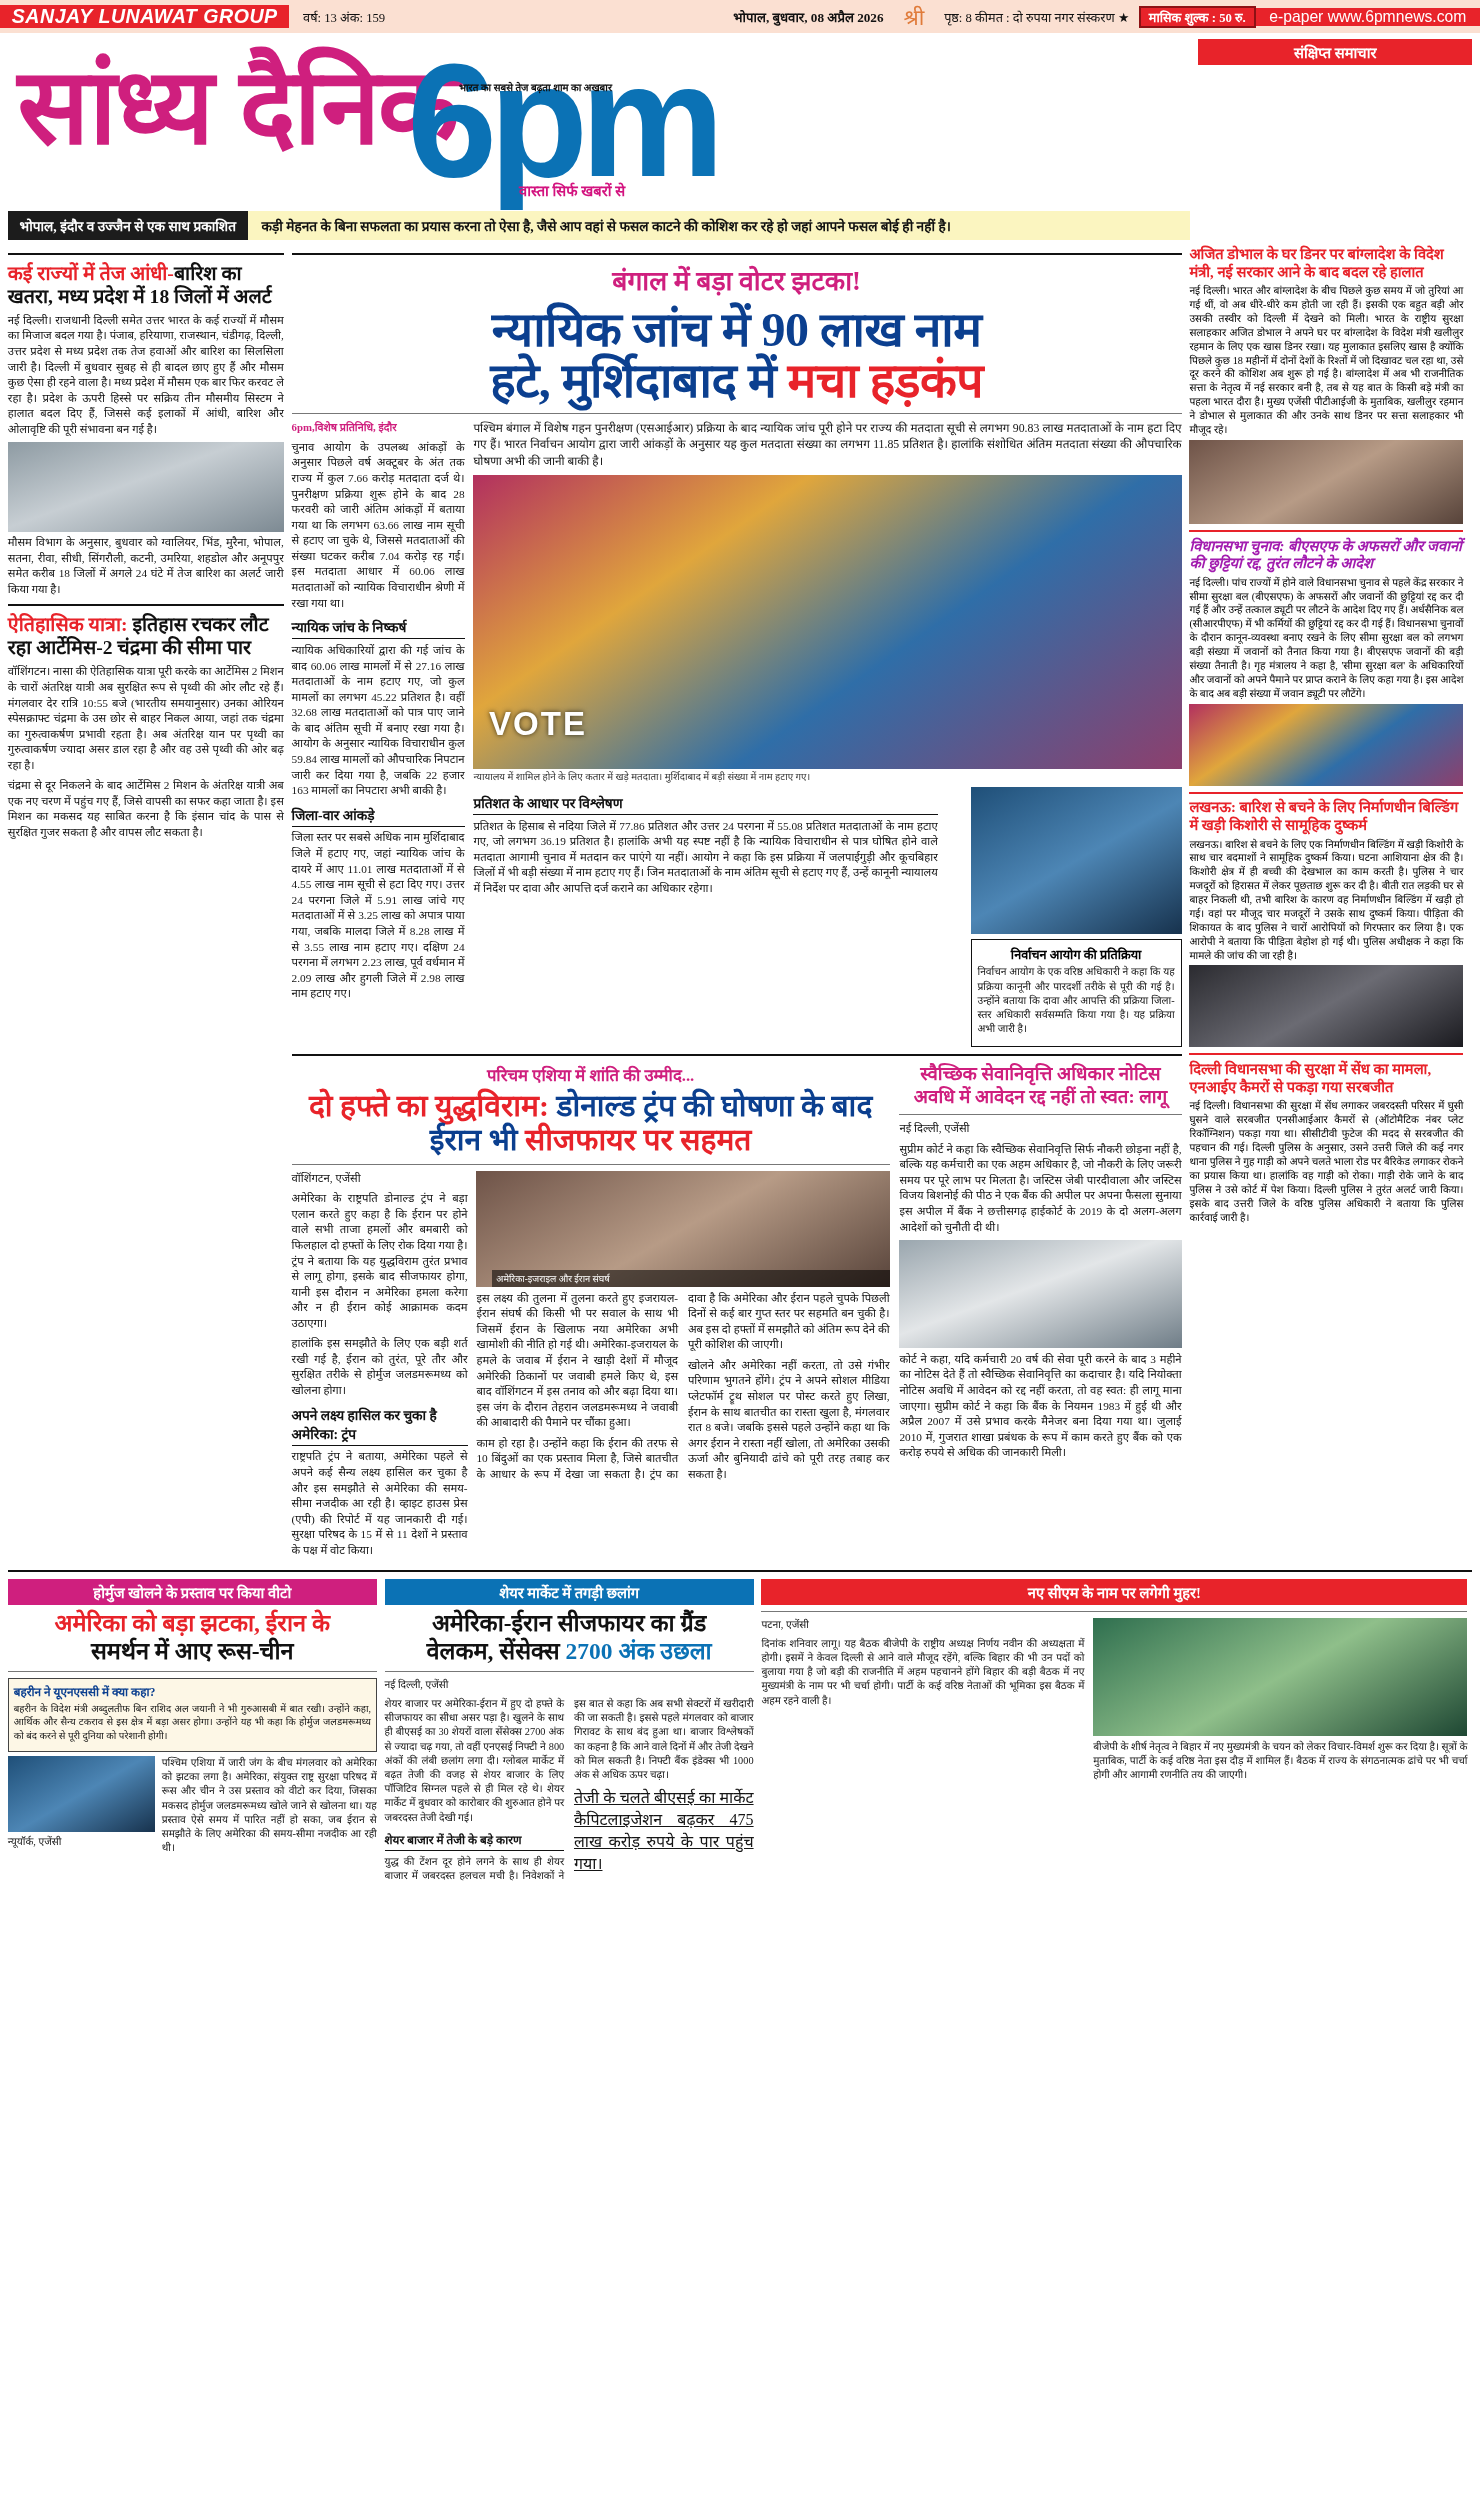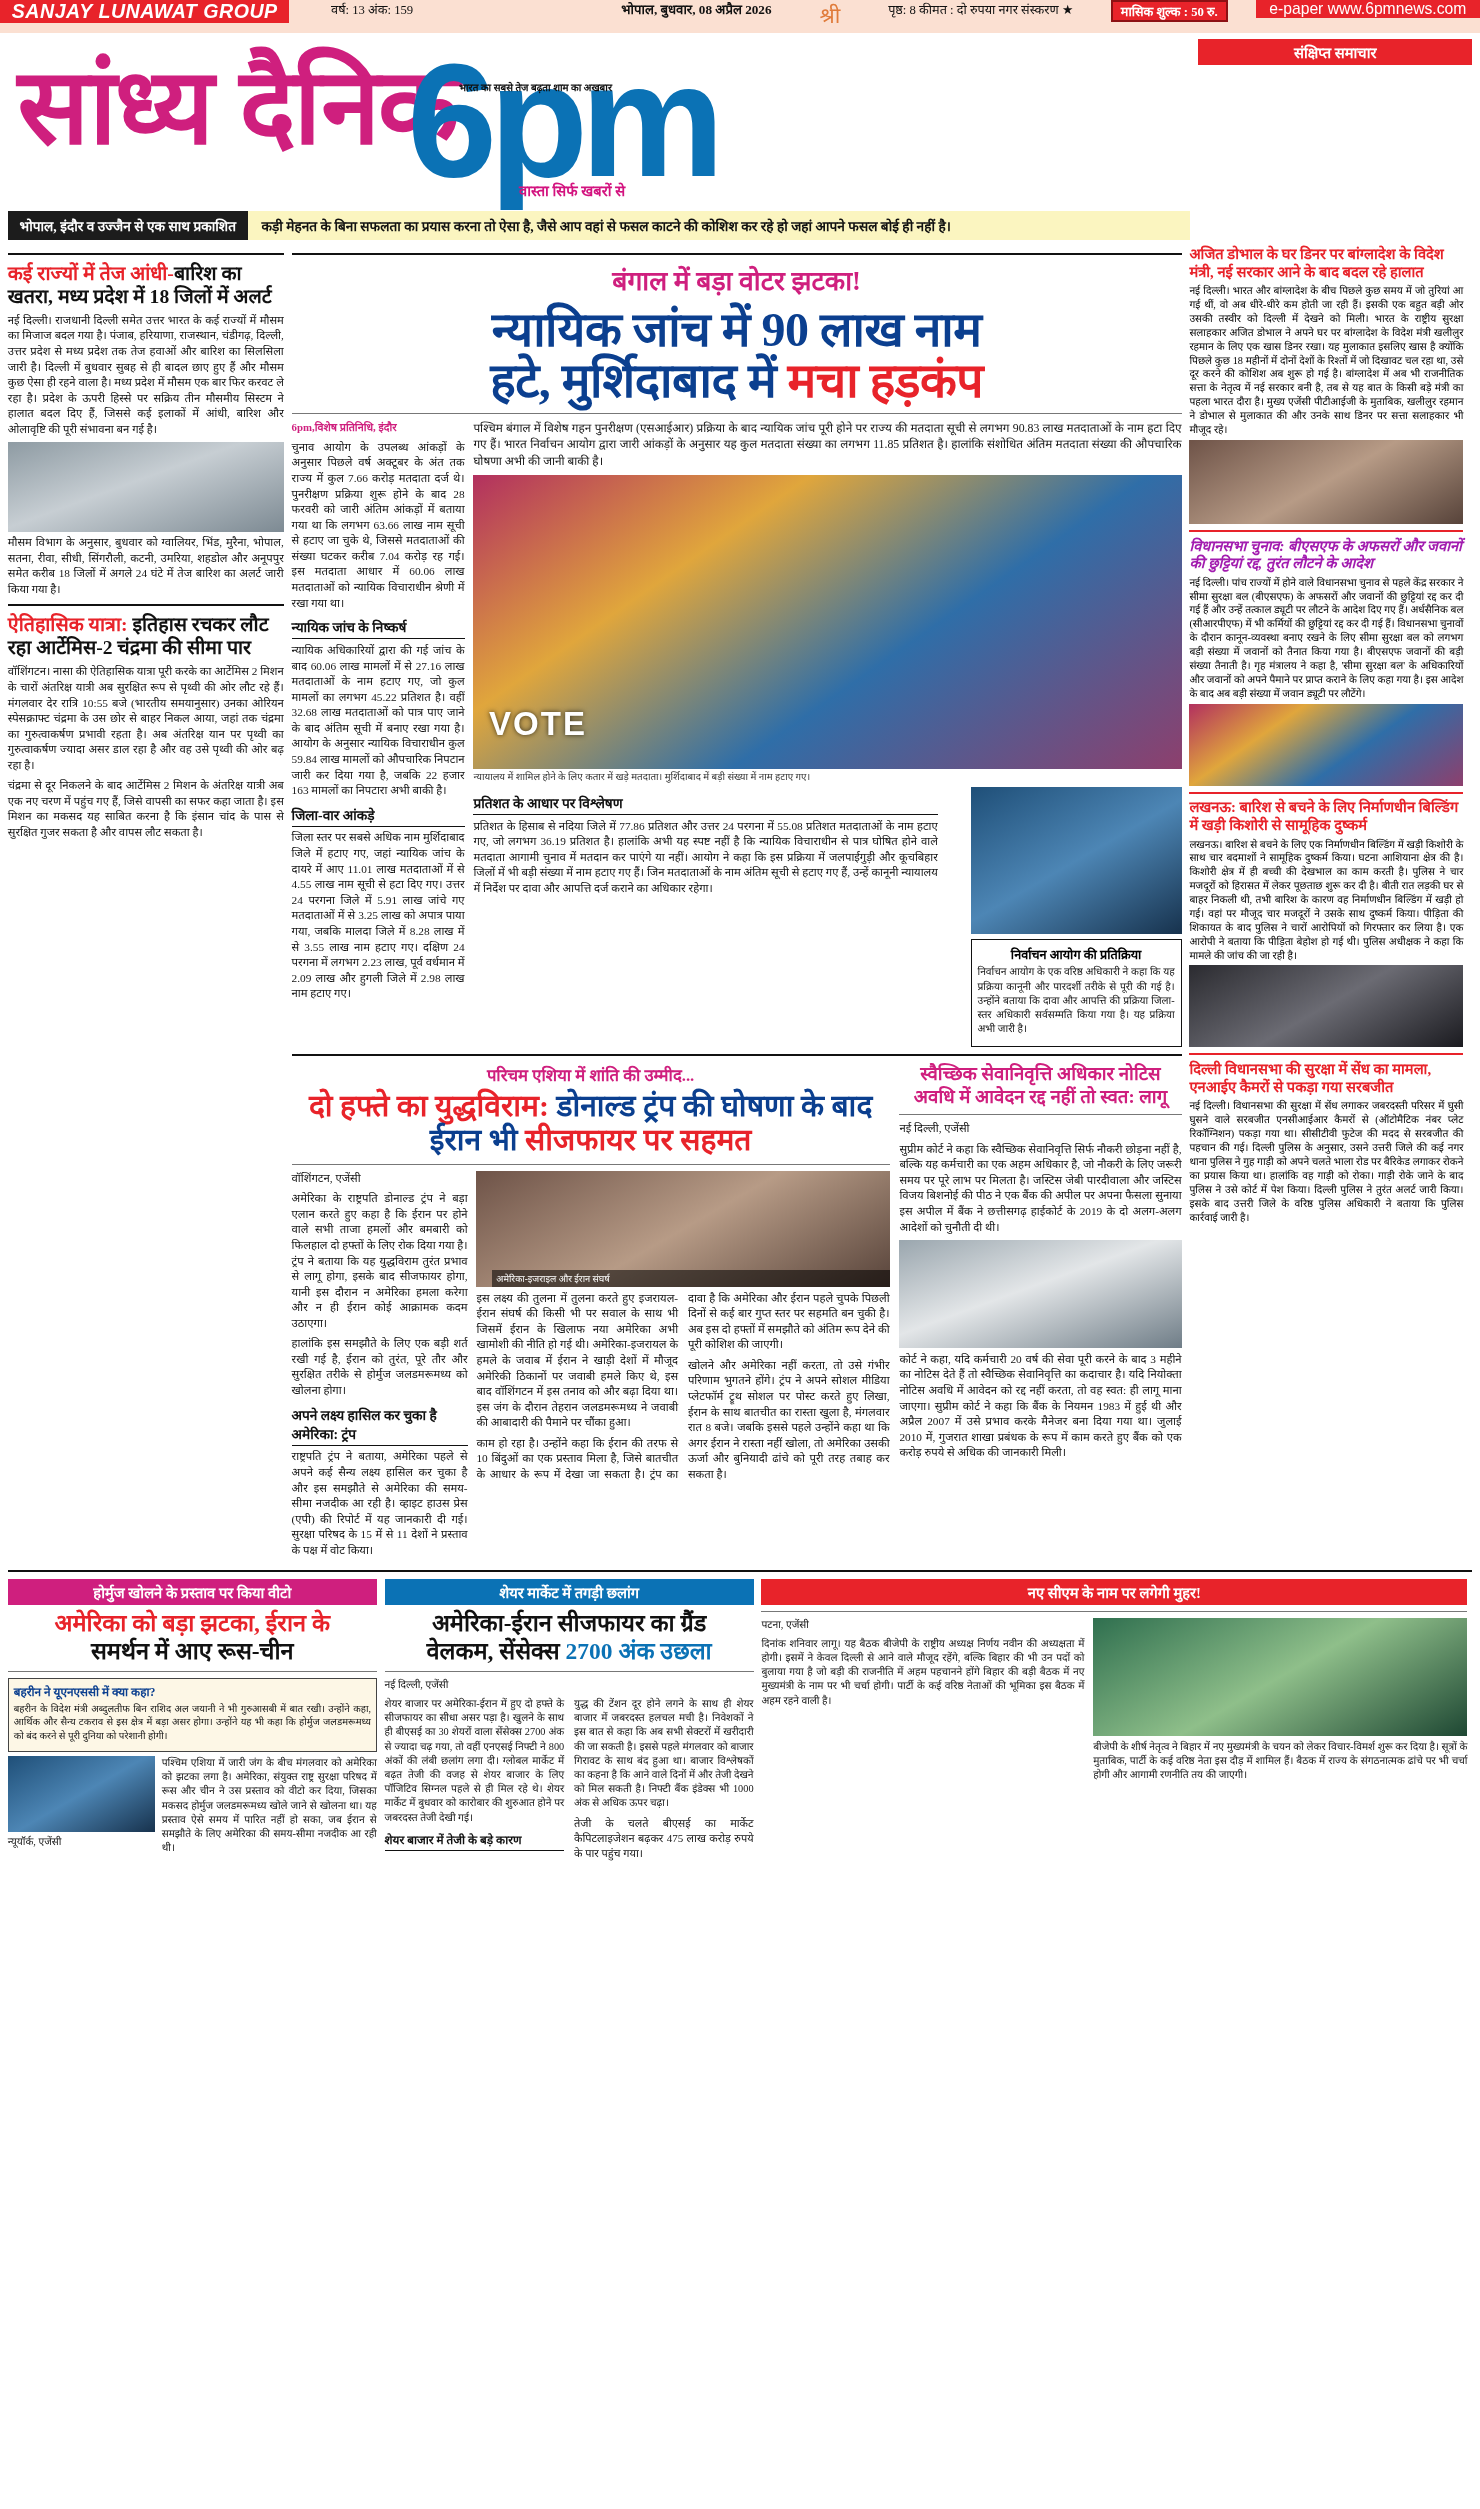--- a/index.html
+++ b/index.html
@@ -4,21 +4,21 @@
 <style>
   * { box-sizing: border-box; margin:0; padding:0; }
   html,body { background:#888; }
   body { font-family:"Liberation Serif", serif; }
   .page {
     width:1480px; height:2509px; background:#fff; position:relative;
     margin:0 auto; overflow:hidden;
   }
 
   
-  .topbar { display:flex; align-items:flex-start; height:33px; background:#fbe0d2;gap:28px; }
+  .topbar { display:flex; align-items:center; height:33px; background:#fbe0d2; }
   .topbar .grp {
     background:#e8232a; color:#fff; font-family:"Liberation Sans",sans-serif;
     font-weight:bold; font-style:italic; font-size:19.6px; letter-spacing:0.5px;
     display:flex; align-items:center; padding:0 11.8px; white-space:nowrap;
   }
   .topbar .vol { font-size:12.7px; color:#111; display:flex; align-items:center; padding:0 13.7px; white-space:nowrap; }
   .topbar .place { font-size:13.2px; color:#111; display:flex; align-items:center; padding:0 9.8px; font-weight:bold; white-space:nowrap; flex:1; justify-content:flex-end;}
   .topbar .shri { width:41px; display:flex; align-items:center; justify-content:center; color:#e07b3a; font-size:21.6px; }
   .topbar .pg { font-size:12.7px; color:#111; display:flex; align-items:center; padding:0 9.8px; white-space:nowrap; }
   .topbar .fee { background:#e8232a; color:#fff; font-size:12.7px; font-weight:bold;
@@ -365,21 +365,21 @@
       <div class="bot-hl" style="margin:3.9px 0;">
         <span>अमेरिका-ईरान सीजफायर का ग्रैंड</span><br>
         <span>वेलकम, सेंसेक्स </span><span class="bl">2700 अंक उछला</span>
       </div>
       <div class="rule-thin"></div>
       <p class="body" style="font-size:10.3px;">नई दिल्ली, एजेंसी</p>
       <div class="twocol">
         <p class="body" style="font-size:10.3px;">शेयर बाजार पर अमेरिका-ईरान में हुए दो हफ्ते के सीजफायर का सीधा असर पड़ा है। खुलने के साथ ही बीएसई का 30 शेयरों वाला सेंसेक्स 2700 अंक से ज्यादा चढ़ गया, तो वहीं एनएसई निफ्टी ने 800 अंकों की लंबी छलांग लगा दी। ग्लोबल मार्केट में बढ़त तेजी की वजह से शेयर बाजार के लिए पॉजिटिव सिग्नल पहले से ही मिल रहे थे। शेयर मार्केट में बुधवार को कारोबार की शुरुआत होने पर जबरदस्त तेजी देखी गई।</p>
         <div class="sub-head" style="font-size:11.8px;">शेयर बाजार में तेजी के बड़े कारण</div>
         <p class="body" style="font-size:10.3px;">युद्ध की टेंशन दूर होने लगने के साथ ही शेयर बाजार में जबरदस्त हलचल मची है। निवेशकों ने इस बात से कहा कि अब सभी सेक्टरों में खरीदारी की जा सकती है। इससे पहले मंगलवार को बाजार गिरावट के साथ बंद हुआ था। बाजार विश्लेषकों का कहना है कि आने वाले दिनों में और तेजी देखने को मिल सकती है। निफ्टी बैंक इंडेक्स भी 1000 अंक से अधिक ऊपर चढ़ा।</p>
-        <p class="body" style="font-size:11px;">तेजी के चलते बीएसई का मार्केट कैपिटलाइजेशन बढ़कर 475 लाख करोड़ रुपये के पार पहुंच गया।</p>
+        <p class="body" style="font-size:16px;text-decoration:underline;">तेजी के चलते बीएसई का मार्केट कैपिटलाइजेशन बढ़कर 475 लाख करोड़ रुपये के पार पहुंच गया।</p>
       </div>
     </div>
 
     <div class="bg-col3">
       <div class="pink-band red-band">नए सीएम के नाम पर लगेगी मुहर!</div>
       <div class="rule-thin"></div>
       <div style="display:flex; gap:8.8px;">
         <div style="width:323px;">
           <p class="body" style="font-size:10.3px;">पटना, एजेंसी</p>
           <p class="body" style="font-size:10.3px;">दिनांक शनिवार लागू। यह बैठक बीजेपी के राष्ट्रीय अध्यक्ष निर्णय नवीन की अध्यक्षता में होगी। इसमें ने केवल दिल्ली से आने वाले मौजूद रहेंगे, बल्कि बिहार की भी उन पदों को बुलाया गया है जो बड़ी की राजनीति में अहम पहचानने होंगे बिहार की बड़ी बैठक में नए मुख्यमंत्री के नाम पर भी चर्चा होगी। पार्टी के कई वरिष्ठ नेताओं की भूमिका इस बैठक में अहम रहने वाली है।</p>

